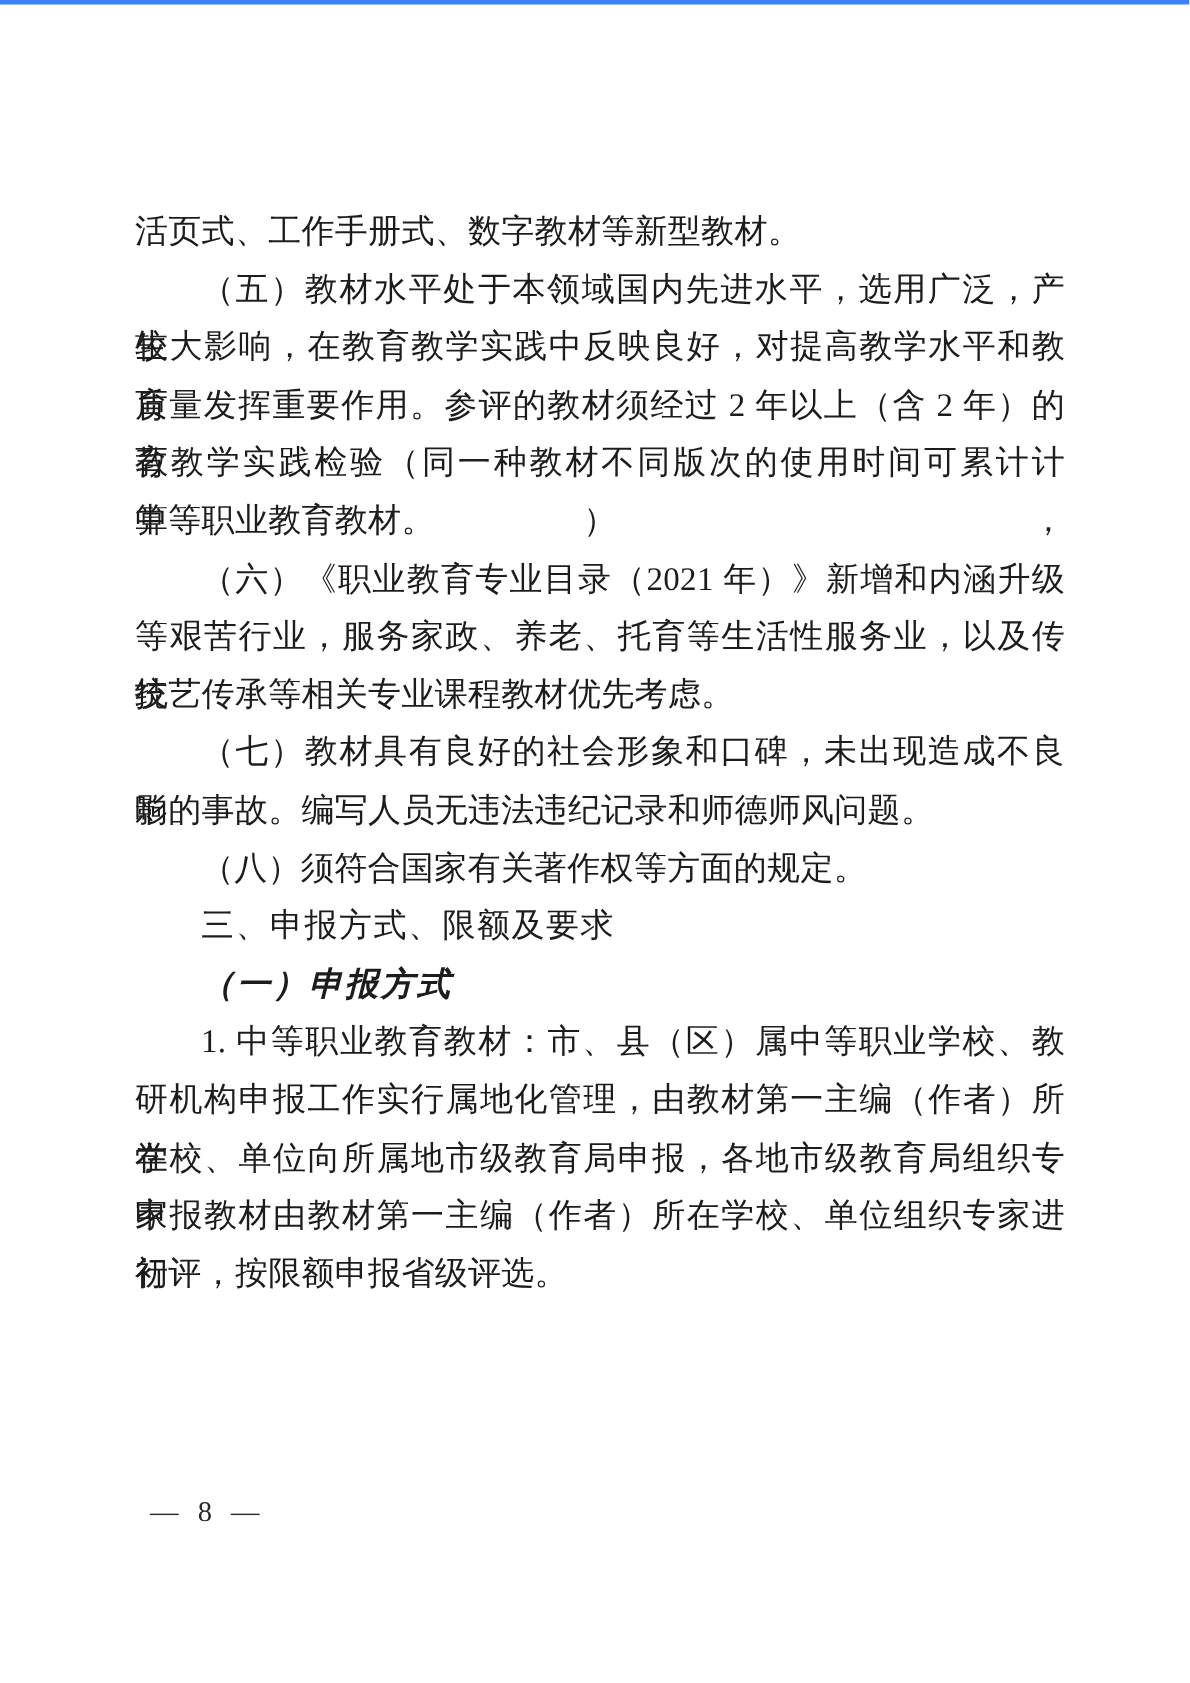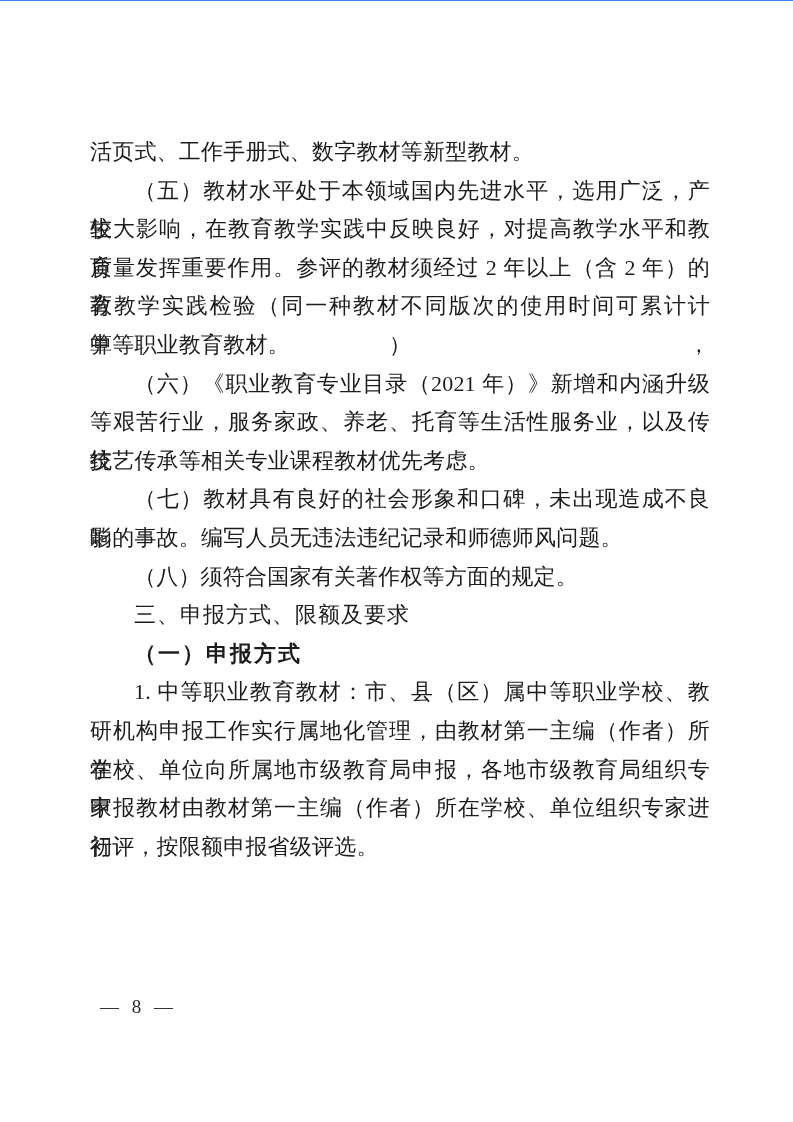--- a/index.html
+++ b/index.html
@@ -3,21 +3,21 @@
 <meta charset="utf-8">
 <style>
   * { margin: 0; padding: 0; box-sizing: border-box; }
   html, body { background: #ffffff; }
   .page {
     position: relative;
     width: 793px;
     height: 1122px;
     background: #ffffff;
     overflow: hidden;
-    border-top: 1px solid #3b82f6;
+    border-top: 3px solid #3b82f6;
     font-family: "Liberation Serif", "DejaVu Serif", serif;
     color: #1c1c1c;
   }
   .text-block {
     position: absolute;
     left: 90px;
     top: 132px;
     width: 620px;
   }
   .line {
@@ -35,20 +35,21 @@
   }
   .line.indent { text-indent: 2em; }
   .line.hei {
     font-family: "Liberation Sans", "DejaVu Sans", sans-serif;
     font-weight: normal;
     letter-spacing: 1px;
   }
   .line.kai {
     font-family: "Liberation Serif", "DejaVu Serif", serif;
     font-weight: bold;
+    font-style: italic;
     letter-spacing: 2px;
   }
   .page-number {
     position: absolute;
     left: 100px;
     top: 995px;
     font-size: 19px;
     letter-spacing: 4px;
     color: #2a2a2a;
     font-family: "Liberation Serif", "DejaVu Serif", serif;

